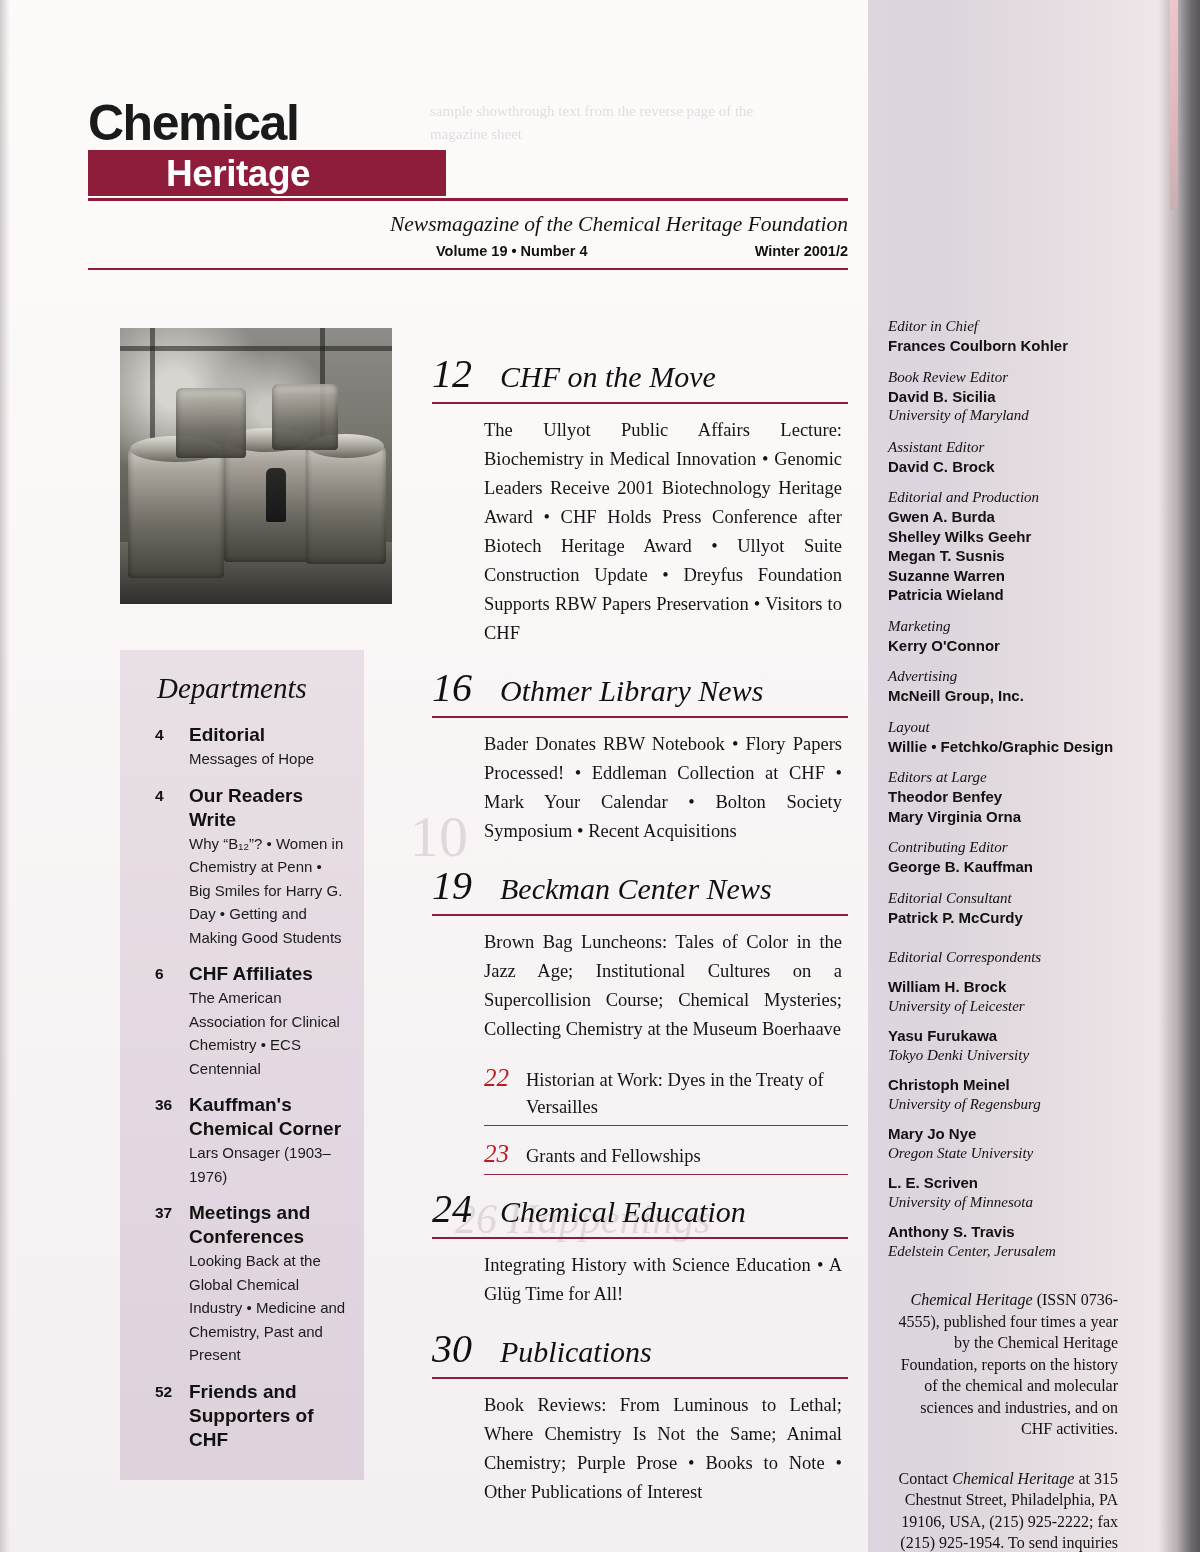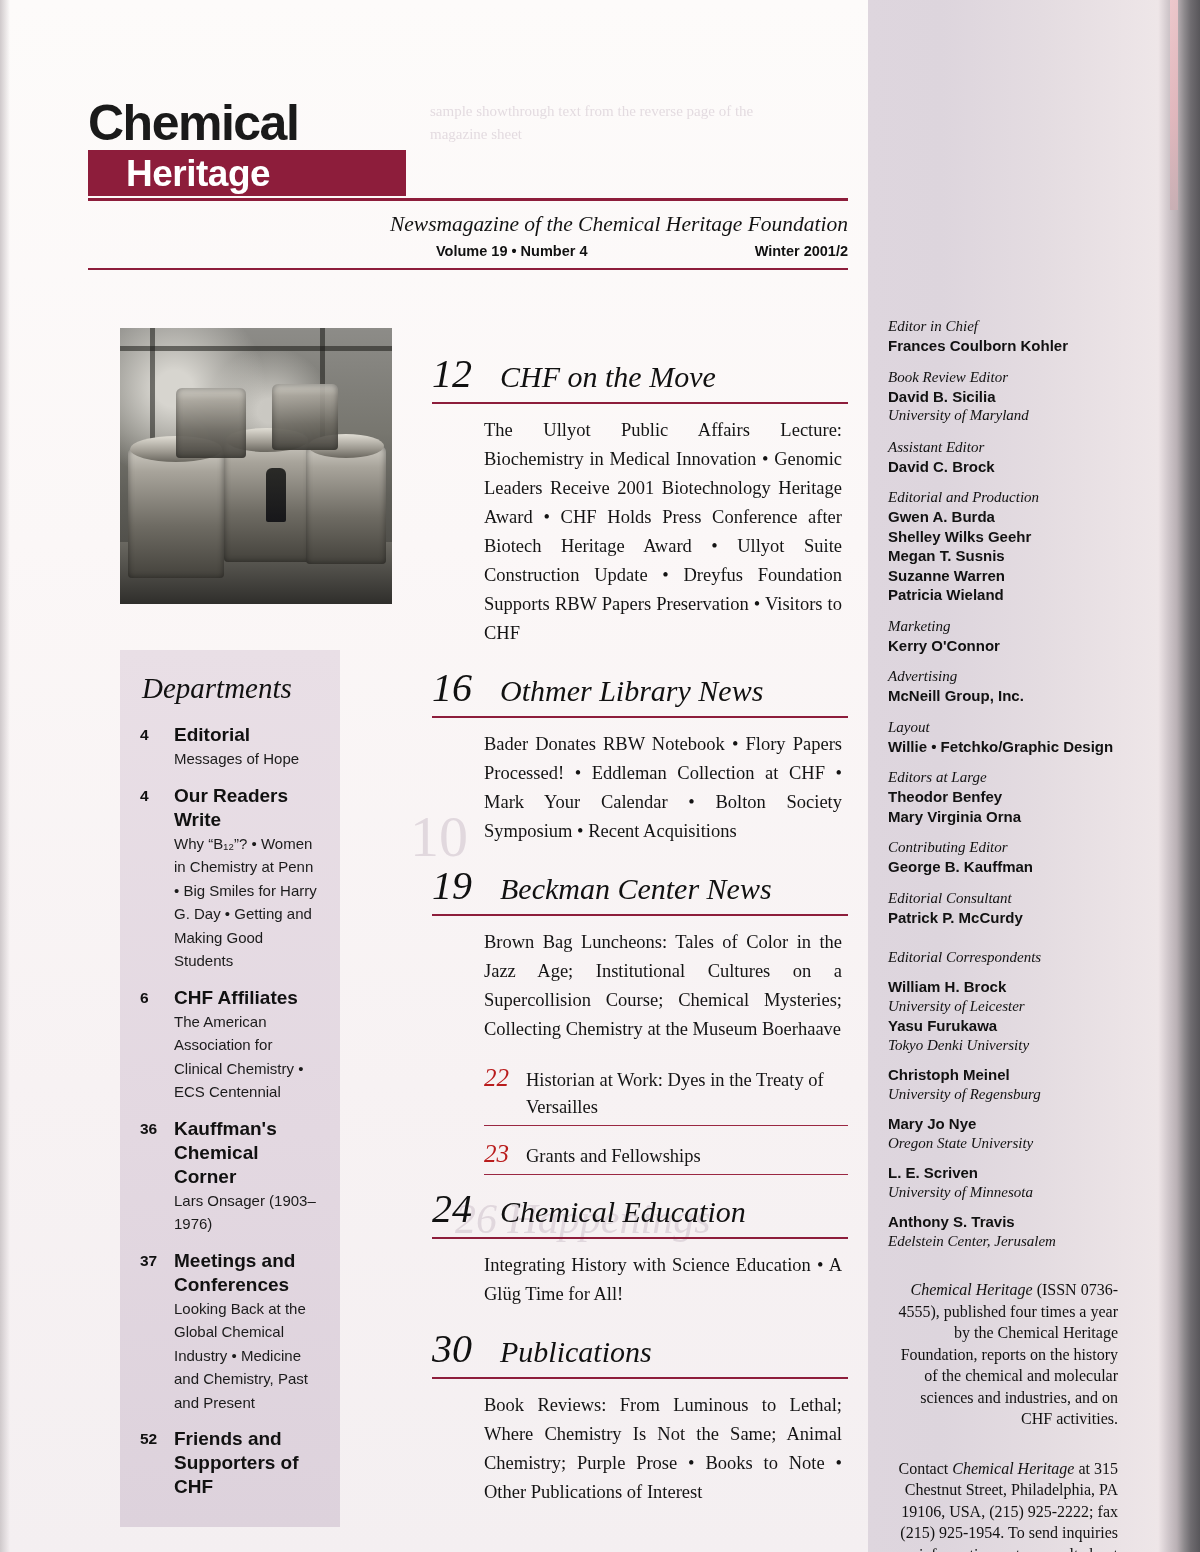--- a/index.html
+++ b/index.html
@@ -75,20 +75,21 @@
     color: #1a1a1a;
     line-height: 50px;
   }
   .logo-band {
     margin-top: 2px;
     width: 318px;
     height: 46px;
     background: #8d1d3b;
     display: flex;
     align-items: center;
+    padding-left: 40px;
   }
   .logo-heritage {
     font-family: "Liberation Sans", sans-serif;
     font-weight: bold;
     font-size: 37px;
     letter-spacing: -0.5px;
     color: #ffffff;
     padding-left: 38px;
     line-height: 37px;
   }
@@ -164,24 +165,24 @@
   #cover-photo .figure {
     position:absolute; width:20px; height:54px;
     background: linear-gradient(180deg,#2a2a27 0%, #17171a 100%);
     border-radius: 6px 6px 2px 2px;
   }
 
   
   #departments {
     position: absolute;
     left: 120px; top: 650px;
-    width: 220px;
+    width: 244px;
     min-height: 640px;
     background: linear-gradient(180deg,#e9dfe6 0%, #e3d8e1 55%, #ddd2dc 100%);
-    padding: 18px 18px 26px 20px;
+    padding: 18px 18px 26px 35px;
     box-sizing: border-box;
   }
   #departments h2 {
     margin: 4px 0 18px 2px;
     font-style: italic;
     font-weight: normal;
     font-size: 29px;
     color: #111;
   }
   .dept-row {
@@ -527,21 +528,21 @@
       <div class="rail-name">Patrick P. McCurdy</div>
     </div>
 
     <div>
       <div class="rail-role" style="margin-top:20px">Editorial Correspondents</div>
 
       <div style="margin-top:10px">
         <div class="rail-name">William H. Brock</div>
         <div class="rail-aff">University of Leicester</div>
       </div>
-      <div style="">
+      <div style="margin-top:10px">
         <div class="rail-name">Yasu Furukawa</div>
         <div class="rail-aff">Tokyo Denki University</div>
       </div>
       <div style="margin-top:10px">
         <div class="rail-name">Christoph Meinel</div>
         <div class="rail-aff">University of Regensburg</div>
       </div>
       <div style="margin-top:10px">
         <div class="rail-name">Mary Jo Nye</div>
         <div class="rail-aff">Oregon State University</div>

